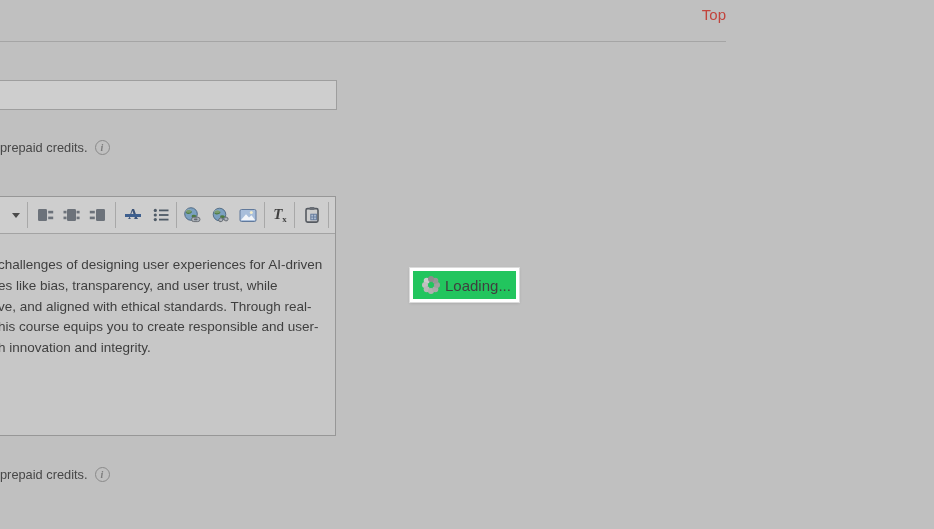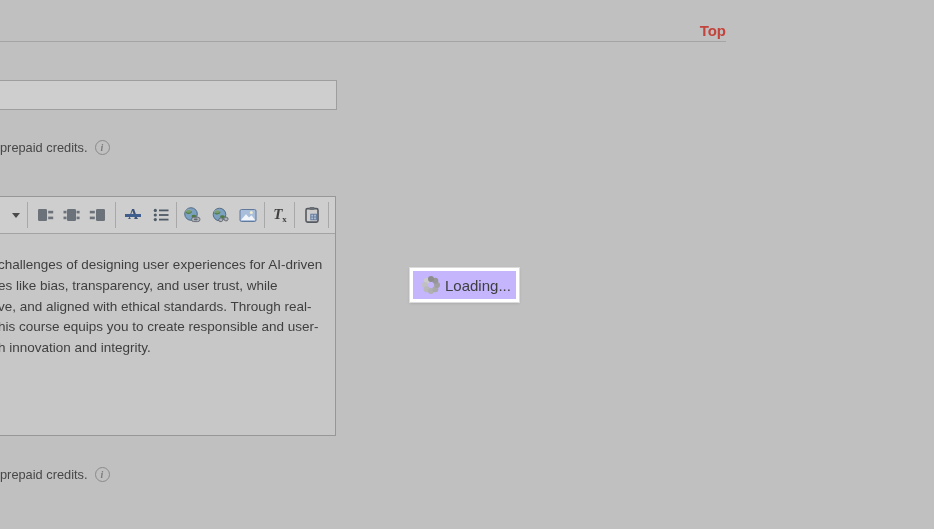--- a/index.html
+++ b/index.html
@@ -1,20 +1,20 @@
 <!DOCTYPE html>
 <html><head>
 <meta charset="utf-8">
 <style>
   html,body{margin:0;padding:0;}
   .screen{position:relative;width:934px;height:529px;background:#c0c0c0;overflow:hidden;
           font-family:"Liberation Sans",sans-serif;}
 
   
-  .top-link{position:absolute;top:22px;right:208px;font-size:15px;color:#c2443c;text-decoration:none;font-weight:bold;}
+  .top-link{position:absolute;top:6px;right:208px;font-size:15px;color:#c2443c;text-decoration:none;}
   .top-divider{position:absolute;top:41px;left:0;width:726px;height:1px;background:#a5a5a5;}
 
   
   .credit-input{position:absolute;left:-24px;top:80px;width:361px;height:30px;box-sizing:border-box;
                 border:1px solid #9e9e9e;background:#cecece;font-size:13px;color:#3f3f3f;padding:0 6px;}
 
   
   .note{position:absolute;left:0;display:flex;align-items:center;gap:7px;font-size:12.8px;color:#474747;margin-top:18px;}
   .note1{top:122px;}
   .note2{top:449px;}
@@ -38,21 +38,21 @@
   .tx-wrap{font-family:Liberation Serif, serif;color:#404040;line-height:1;}
   .tx-wrap .t{font-style:italic;font-weight:bold;font-size:15px;}
   .tx-wrap .x{font-size:9px;font-weight:bold;vertical-align:-3px;}
 
   .content{position:absolute;top:37px;left:0;right:0;bottom:0;background:#c7c7c7;
            padding:21px 4px 0 21px;font-size:13.5px;line-height:20.8px;color:#3f3f3f;}
   .content .line{white-space:nowrap;}
 
   
   .loading-box{position:absolute;left:410px;top:268px;width:109px;height:34px;box-sizing:border-box;
-               background:#c4b5fd;border:3px solid #ffffff;outline:1px solid #dbdbdb;
+               background:#22c55e;border:3px solid #ffffff;outline:1px solid #dbdbdb;
                box-shadow:0 1px 3px rgba(0,0,0,0.18);display:flex;align-items:center;}
   .spinner{width:4px;height:4px;border-radius:50%;margin-left:16px;background:transparent;flex:0 0 auto;
            box-shadow:0 -6px 0 1px #8d8d8d, 4.3px -4.3px 0 1px #969696, 6px 0 0 1px #a0a0a0,
                       4.3px 4.3px 0 1px #a9a9a9, 0 6px 0 1px #b0b0b0, -4.3px 4.3px 0 1px #b8b8b8,
                       -6px 0 0 1px #c0c0c0, -4.3px -4.3px 0 1px #cbcbcb;}
   .loading-text{margin-left:12px;font-size:15px;color:#3f3f3f;}
 </style>
 </head>
 <body>
 

